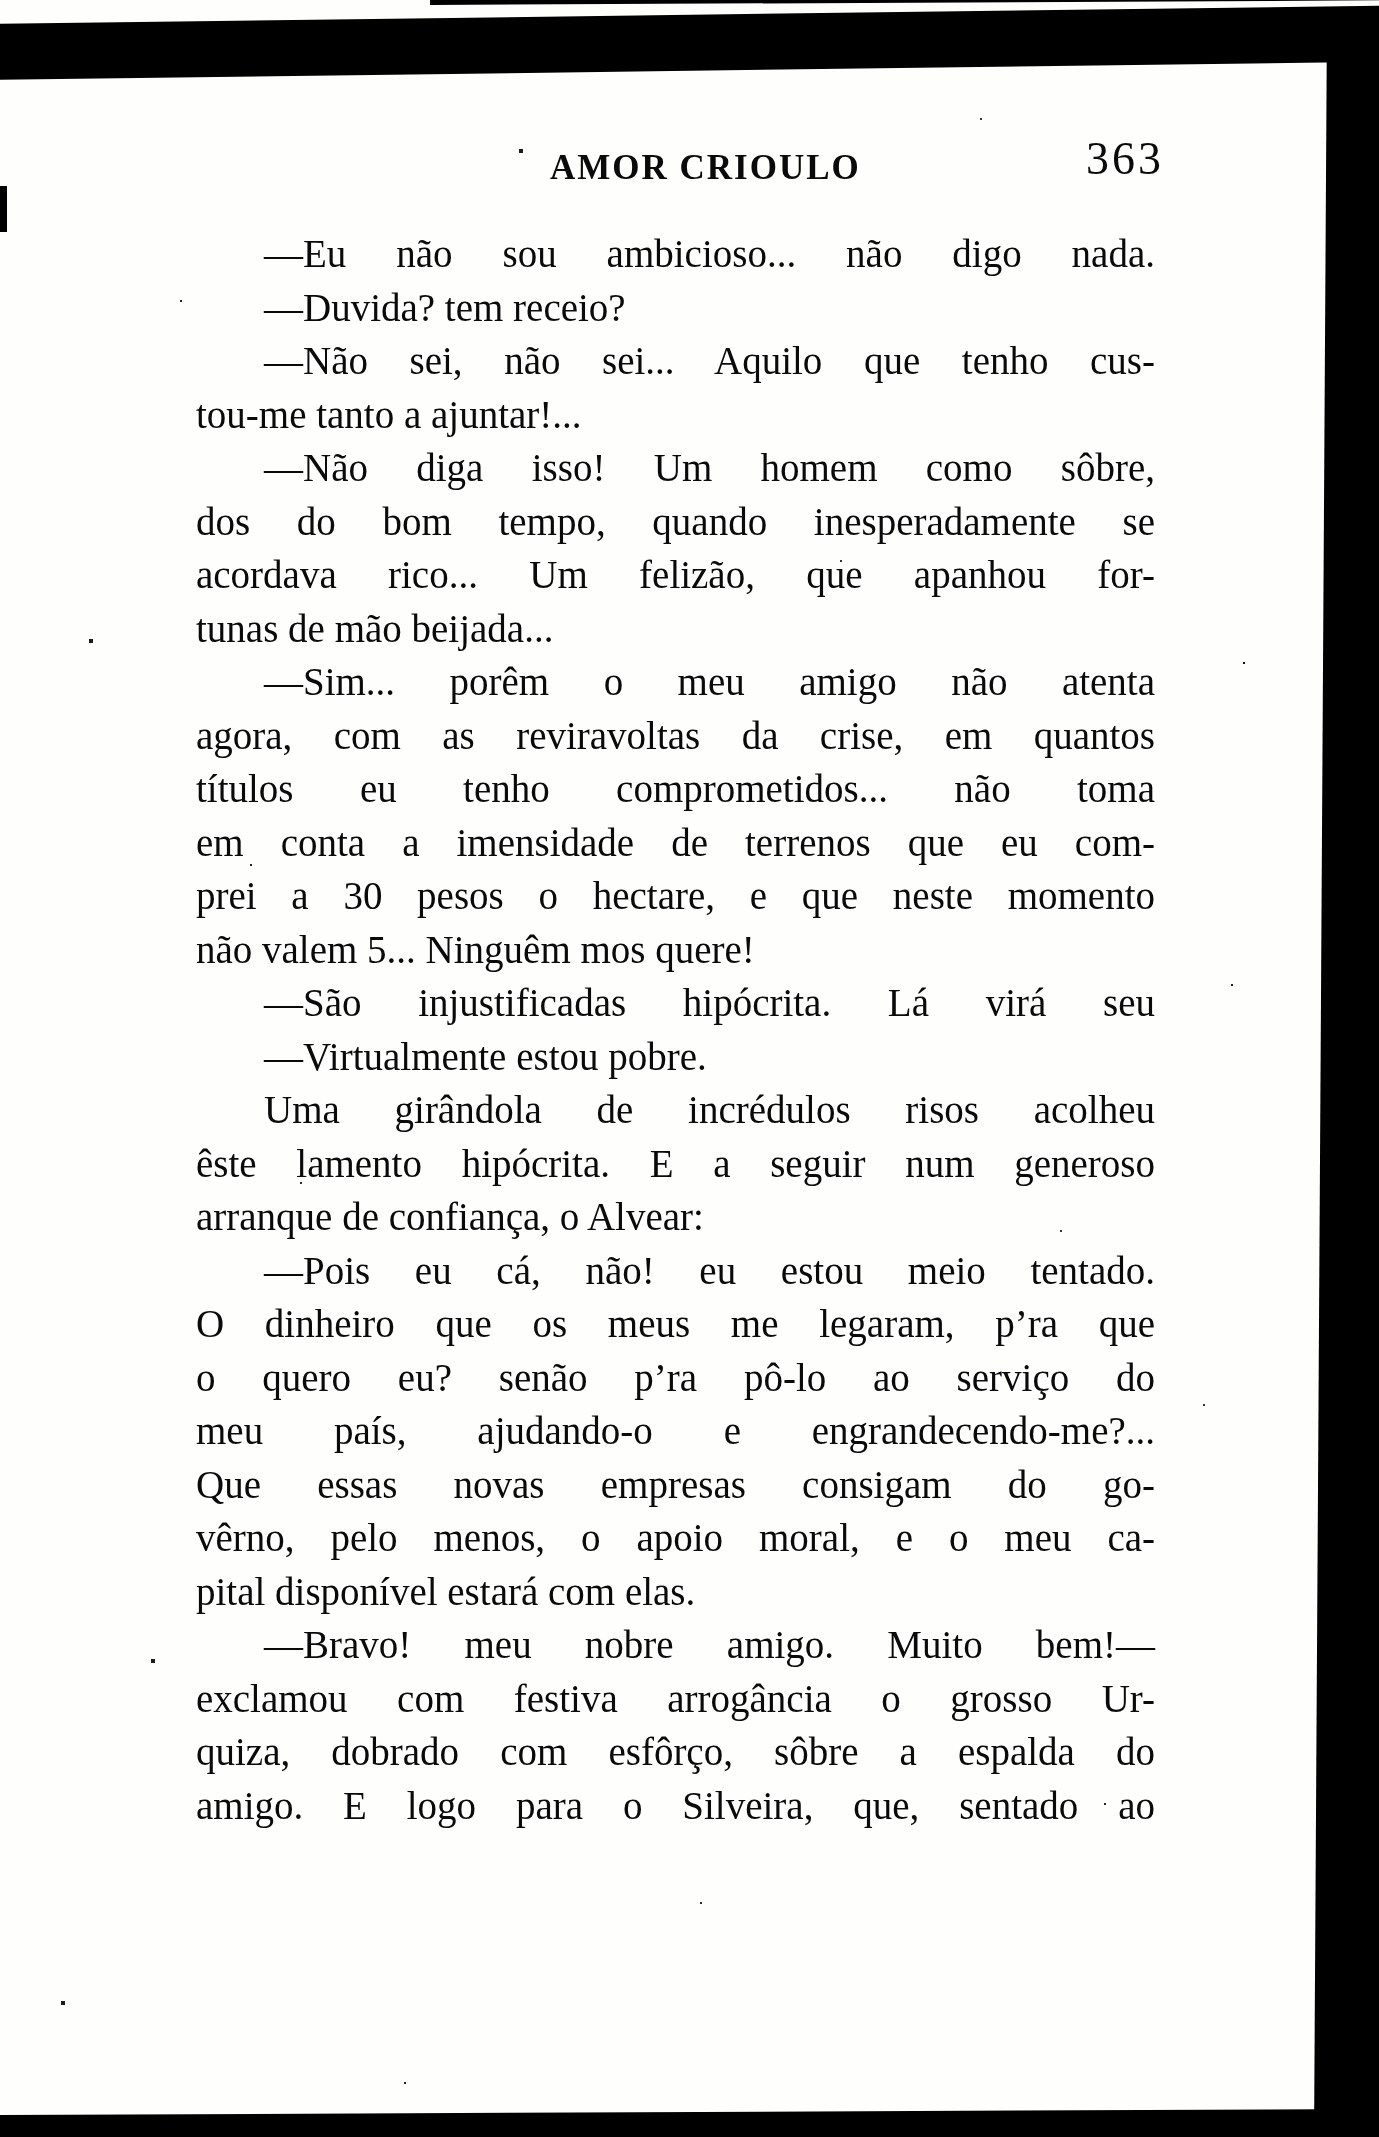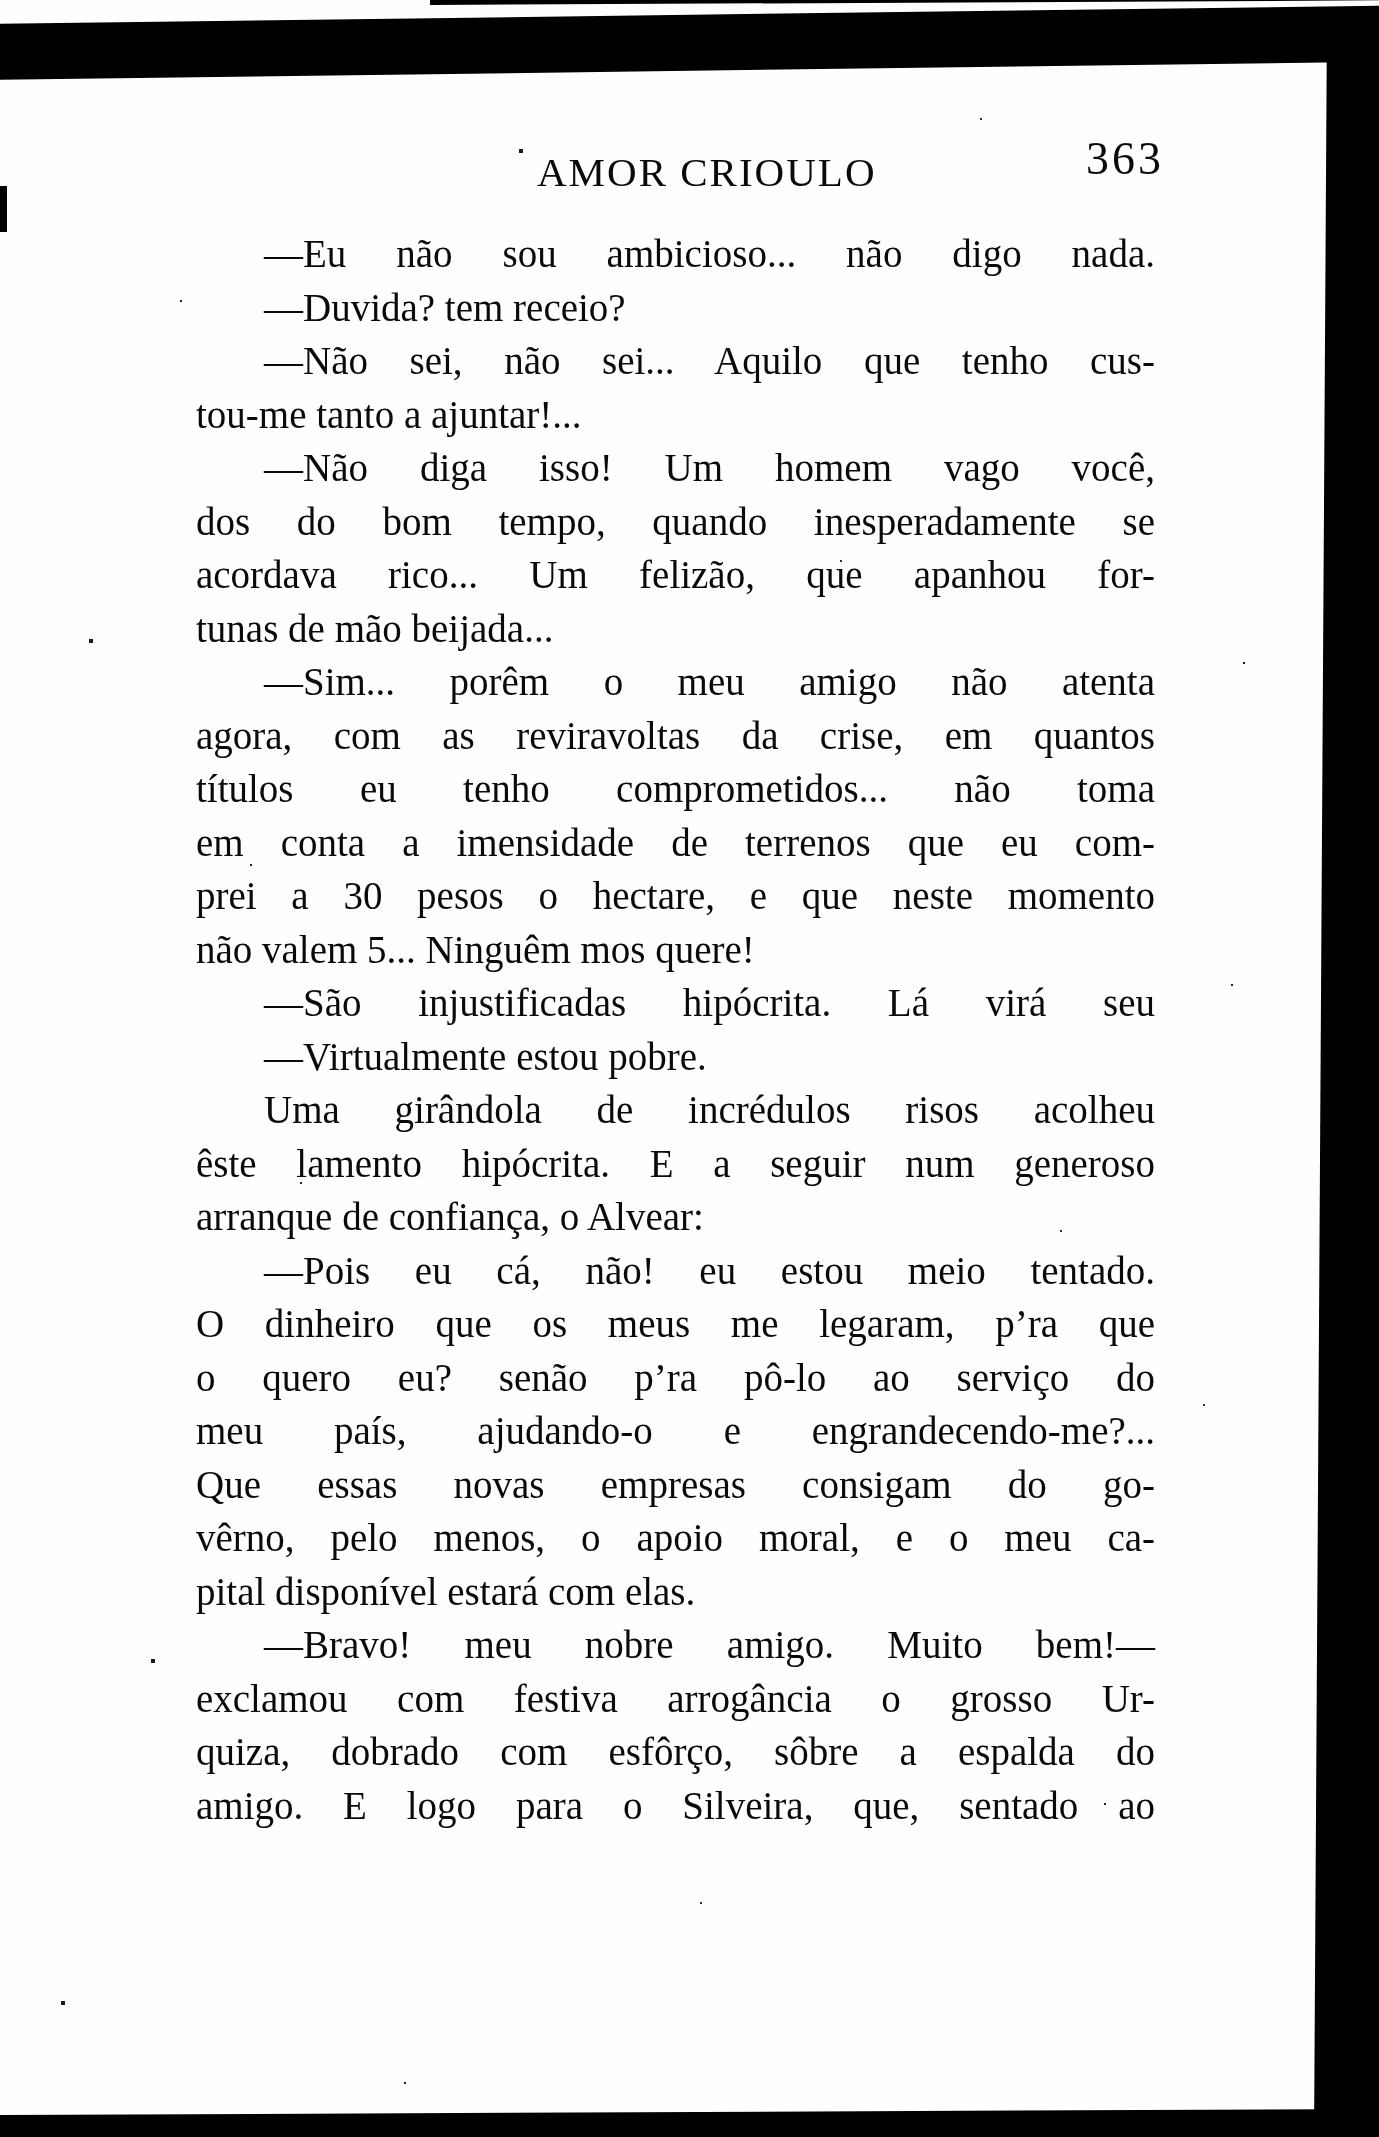--- a/index.html
+++ b/index.html
@@ -47,22 +47,22 @@
       250px 864px 0 0 #222,
       1104px 1803px 0 0 #222,
       700px 1902px 0 0 #2a2a2a,
       62px 2002px 0 1px #1a1a1a,
       404px 2082px 0 0 #222,
       840px 560px 0 0 #333,
       1060px 1230px 0 0 #333;
   }
   
   .header-title {
-    position:absolute; left:537px; top:148px;
-    font-size:41px; font-weight:normal; letter-spacing:2px; white-space:nowrap;
+    position:absolute; left:550px; top:148px;
+    font-size:35px; font-weight:bold; letter-spacing:2px; white-space:nowrap;
   }
   .page-number {
     position:absolute; left:1086px; top:132px;
     font-size:46px; letter-spacing:3px; white-space:nowrap;
   }
   
   .text-body {
     position:absolute; left:196px; top:227px; width:959px;
     font-size:39px; line-height:53.5px;
   }
@@ -84,21 +84,21 @@
 
   <div class="header-title">AMOR CRIOULO</div>
 
   <div class="page-number">363</div>
 
   <div class="text-body" style="color: rgb(10, 10, 10);">
       <div class="line indent justify">—Eu não sou ambicioso... não digo nada.</div>
       <div class="line indent">—Duvida? tem receio?</div>
       <div class="line indent justify">—Não sei, não sei... Aquilo que tenho cus-</div>
       <div class="line">tou-me tanto a ajuntar!...</div>
-      <div class="line indent justify">—Não diga isso! Um homem vago você,</div>
+      <div class="line indent justify">—Não diga isso! Um homem como sôbre,</div>
       <div class="line justify">dos do bom tempo, quando inesperadamente se</div>
       <div class="line justify">acordava rico... Um felizão, que apanhou for-</div>
       <div class="line">tunas de mão beijada...</div>
       <div class="line indent justify">—Sim... porêm o meu amigo não atenta</div>
       <div class="line justify">agora, com as reviravoltas da crise, em quantos</div>
       <div class="line justify">títulos eu tenho comprometidos... não toma</div>
       <div class="line justify">em conta a imensidade de terrenos que eu com-</div>
       <div class="line justify">prei a 30 pesos o hectare, e que neste momento</div>
       <div class="line">não valem 5... Ninguêm mos quere!</div>
       <div class="line indent justify">—São injustificadas hipócrita. Lá virá seu</div>

